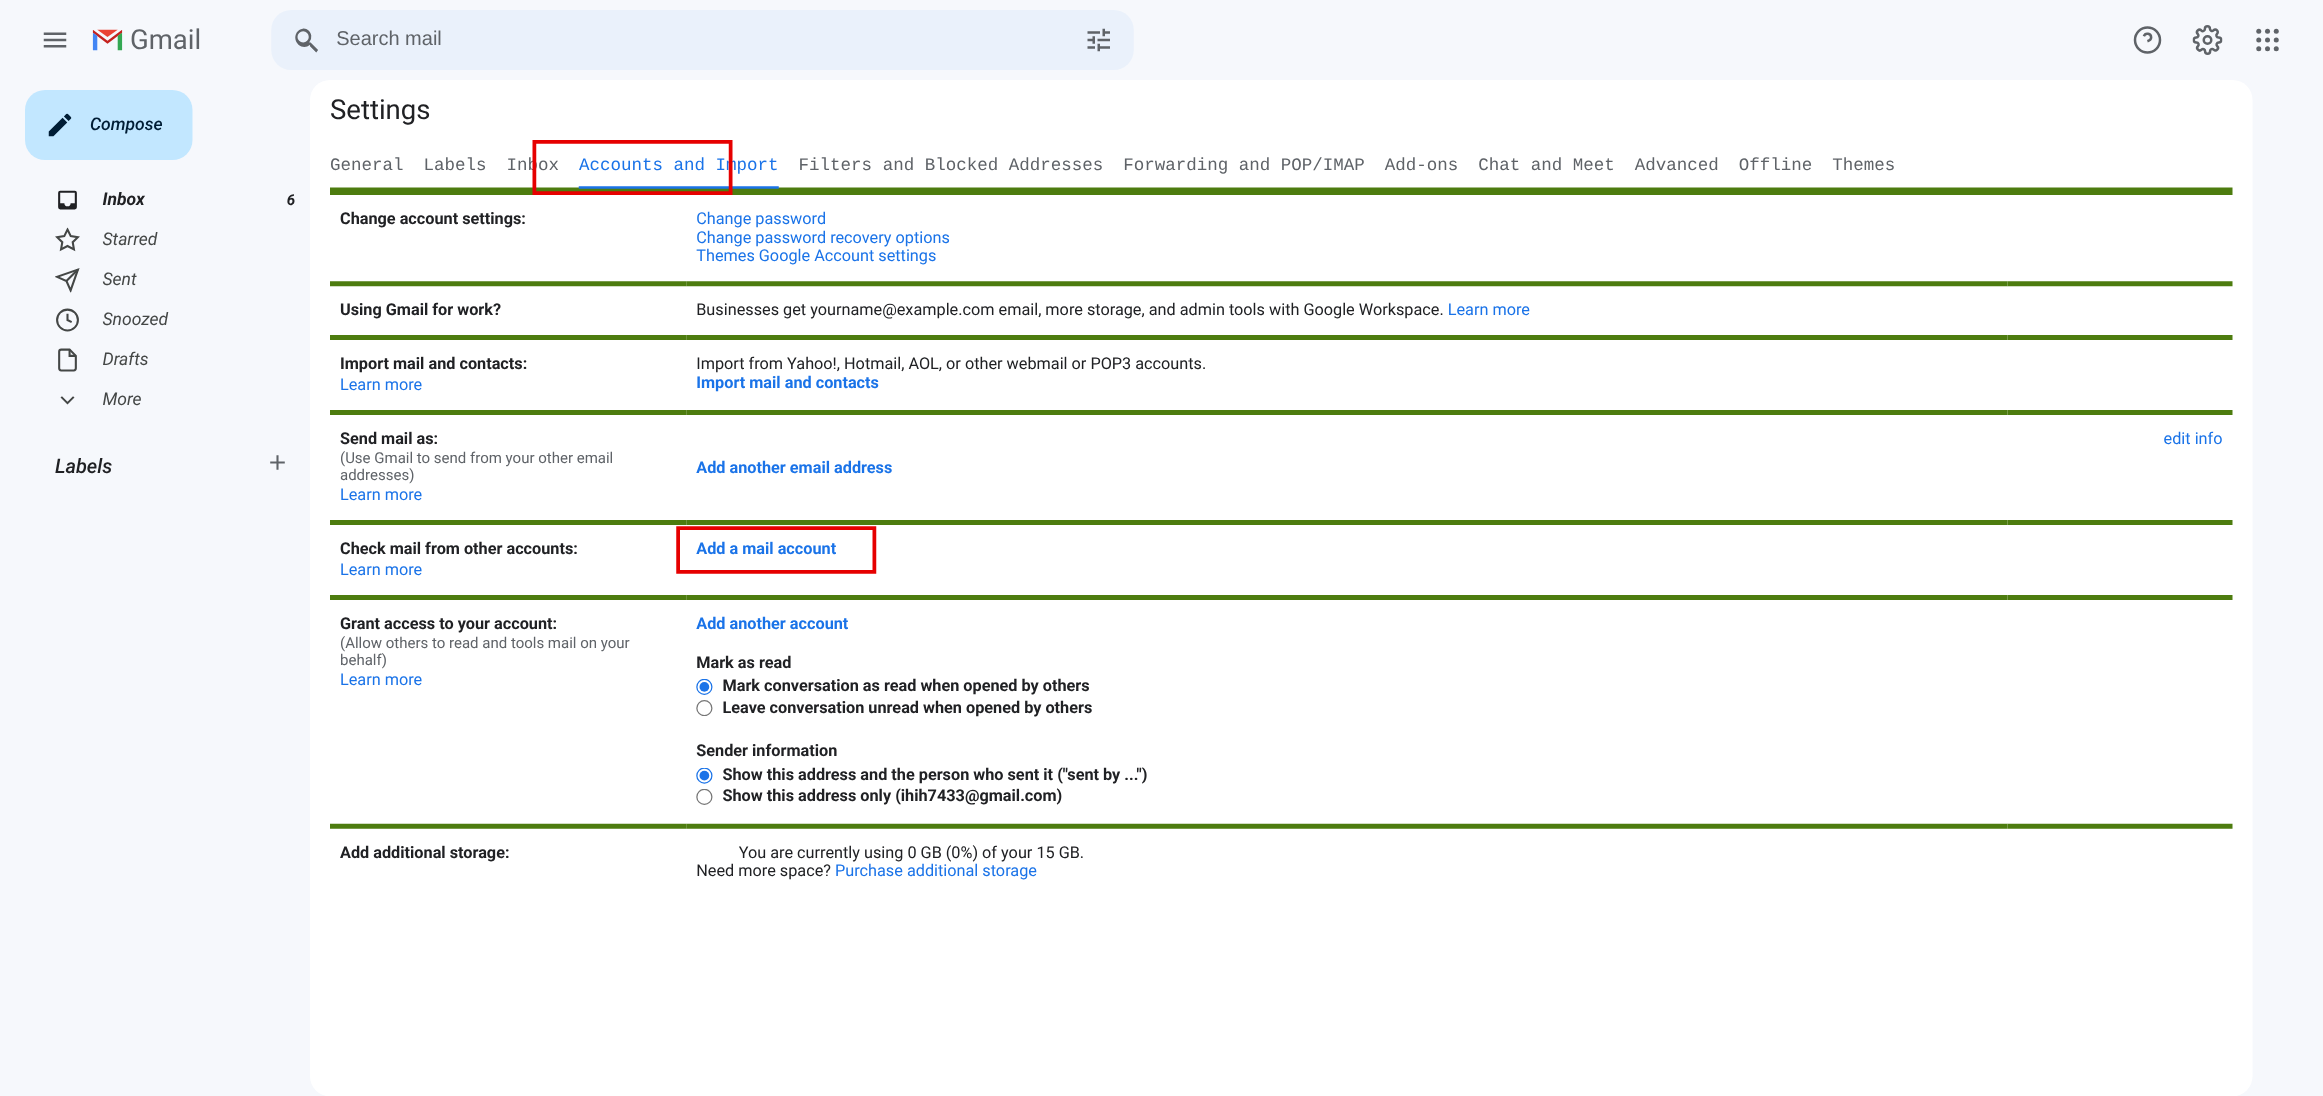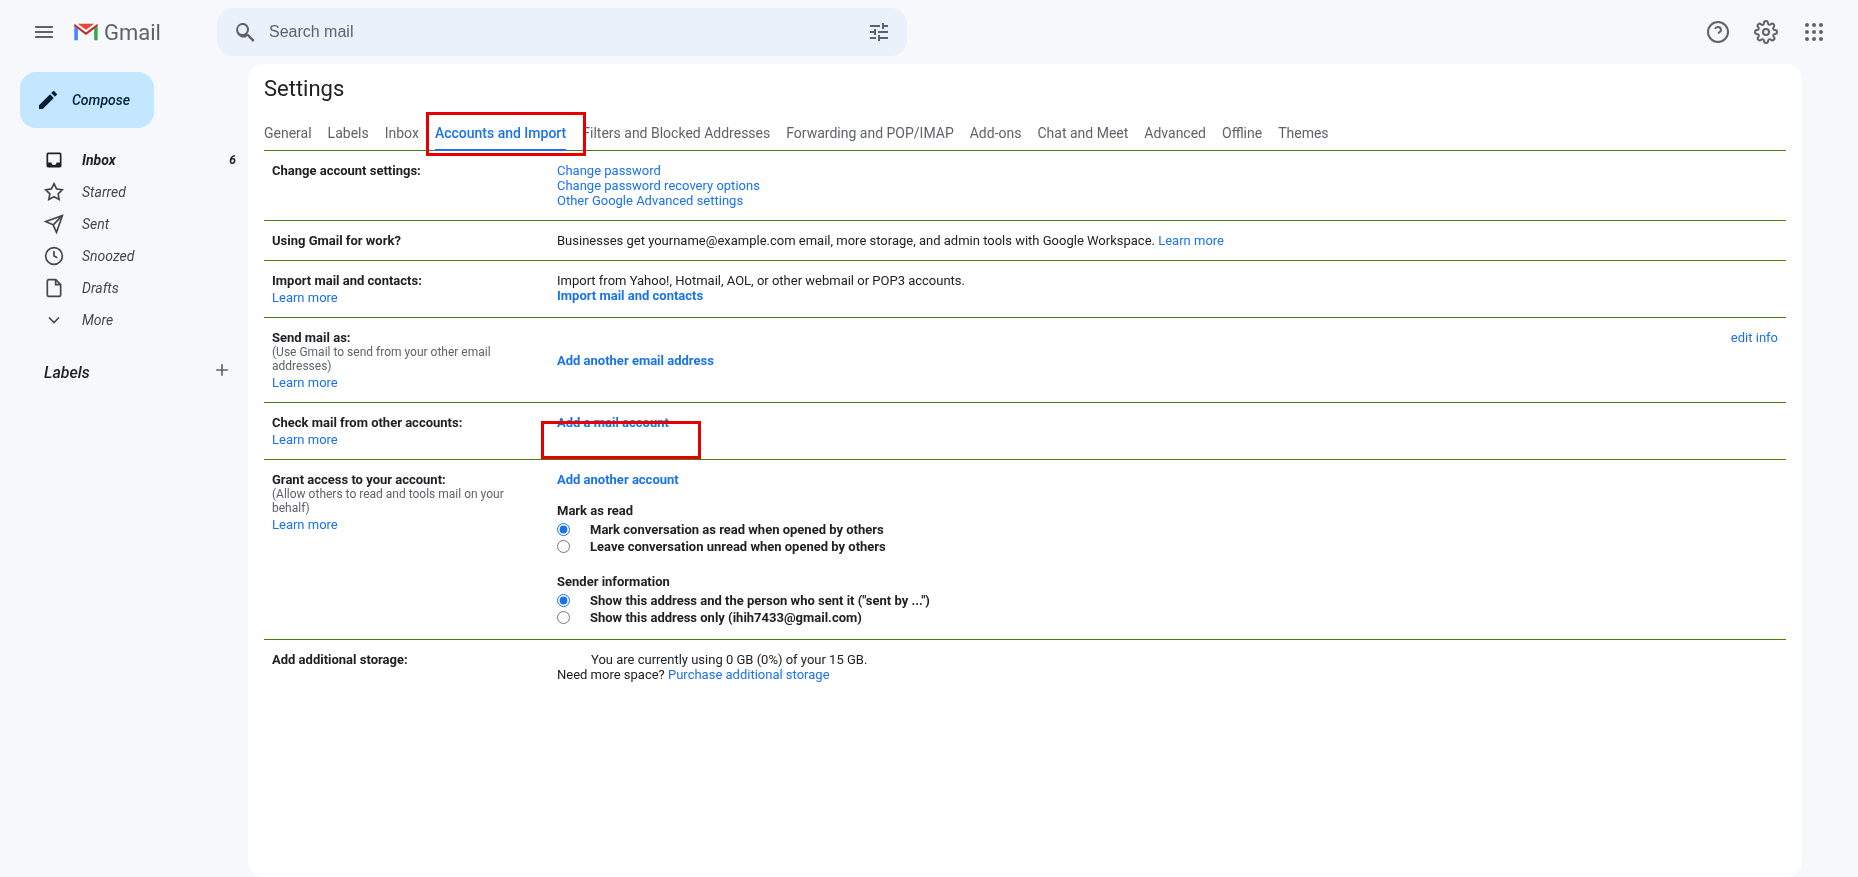--- a/index.html
+++ b/index.html
@@ -154,22 +154,23 @@
   }
   .settings-title {
     font-size: 22px;
     font-weight: 400;
     color: #202124;
     padding-bottom: 8px;
   }
   .tabs {
     display: flex;
     gap: 16px;
-    border-bottom: 1px solid #4d7c0f;
+    border-bottom: 6px solid #4d7c0f;
     padding-top: 8px;
+    font-family: Liberation Mono, monospace;
   }
   .tab {
     font-size: 14px;
     color: #5f6368;
     padding: 8px 0;
     cursor: pointer;
     white-space: nowrap;
   }
   .tab.active {
     color: #1a73e8;
@@ -179,34 +180,34 @@
   }
   .settings-table {
     width: 100%;
     border-collapse: collapse;
   }
   .settings-table td {
     vertical-align: top;
     padding: 12px 8px;
     font-size: 13px;
   }
-  .settings-table tr { border-bottom: 1px solid #4d7c0f; }
+  .settings-table tr { border-bottom: 4px solid #4d7c0f; }
   .settings-table tr:last-child { border-bottom: none; }
   .row-label { width: 285px; font-weight: 700; }
   .row-sub {
     font-weight: 400;
     font-size: 12px;
     color: #5f6368;
     display: block;
   }
   .link { color: #1a73e8; cursor: pointer; }
   .link-bold { color: #1a73e8; font-weight: 700; cursor: pointer; text-align: right; }
   .learn-more { color: #1a73e8; font-weight: 400; cursor: pointer; display: inline-block; margin-top: 2px; font-size: 13px;}
   .row-col3 { width: 180px; text-align: right; vertical-align: top;}
-  .radio-row { display: flex; align-items: center; gap: 20px; margin: 2px 0; font-size: 13px; font-weight: 700;}
+  .radio-row { display: flex; align-items: center; gap: 8px; margin: 2px 0; font-size: 13px; font-weight: 700;}
   .radio-row input { accent-color: #1a73e8; }
   .section-sublabel { font-weight: 700; margin-top: 4px; margin-bottom: 4px; }
   .red-box {
     position: absolute;
     border: 3px solid #e60000;
     pointer-events: none;
   }
 </style>
 </head>
 <body>
@@ -347,21 +348,21 @@
         <div class="tab">Themes</div>
       </div>
 
       <table class="settings-table">
         <tbody>
             <tr>
           <td class="row-label">Change account settings:</td>
           <td>
             <div><span class="link">Change password</span></div>
             <div><span class="link">Change password recovery options</span></div>
-            <div><span class="link">Other Google Advanced settings</span></div>
+            <div><span class="link">Themes Google Account settings</span></div>
           </td>
           <td class="row-col3"></td>
         </tr>
         <tr>
           <td class="row-label">Using Gmail for work?</td>
           <td>
             <span>Businesses get yourname@example.com email, more storage, and admin tools with Google Workspace. </span><span class="link">Learn more</span>
           </td>
           <td class="row-col3"></td>
         </tr>

